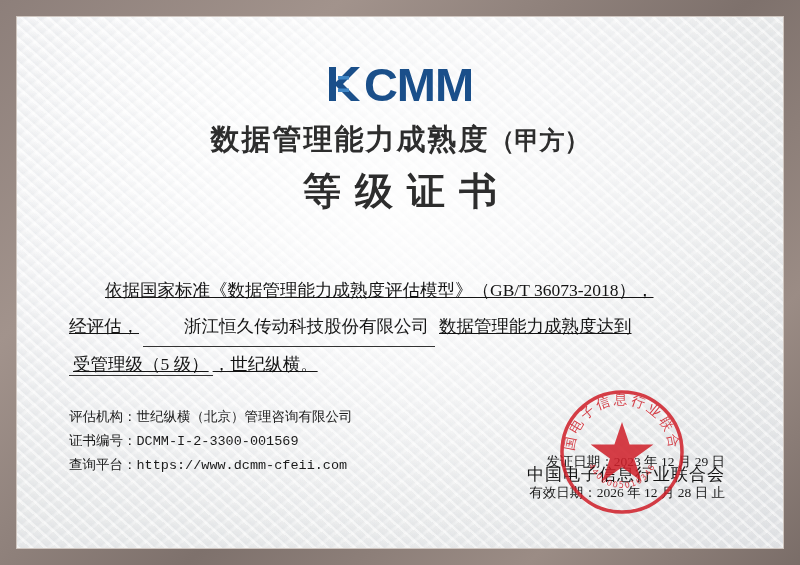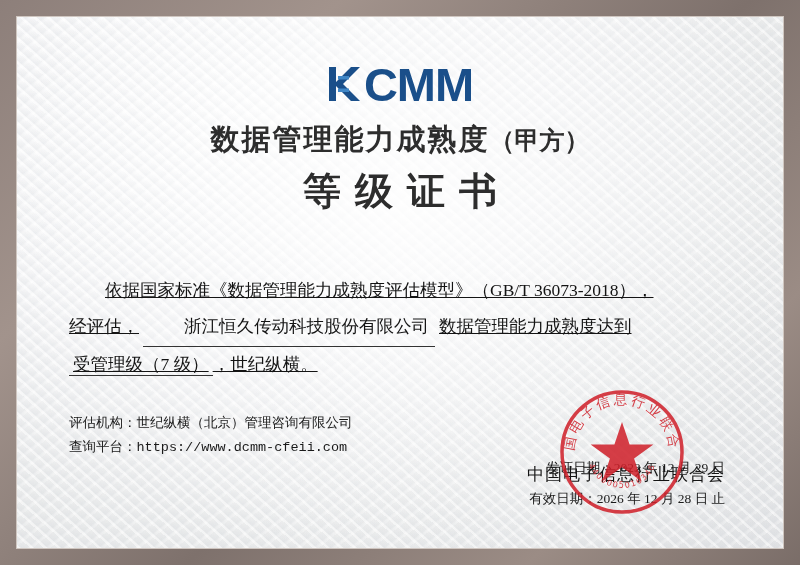--- a/index.html
+++ b/index.html
@@ -129,21 +129,21 @@
     margin: 0 4px;
     min-width: 280px;
   }
   .u-line {
     border-bottom: 1px solid #333;
     padding: 0 4px 1px 4px;
   }
 
   
   .meta {
-    margin-top: 28px;
+    margin-top: 22px;
     font-size: 13.5px;
     color: #1a1a1a;
     line-height: 1.72;
     position: relative;
   }
   .meta-row {
     display: flex;
     align-items: baseline;
   }
   .meta-label {
@@ -207,28 +207,32 @@
         <span>数据管理能力成熟度</span><span class="paren">（甲方）</span>
       </div>
       <div class="title-sub">等级证书</div>
 
       <div class="body-block">
         <div class="body-line line-1">依据国家标准《数据管理能力成熟度评估模型》（GB/T 36073-2018），</div>
         <div class="body-line">
           <span>经评估，</span><span class="blank-fill">浙江恒久传动科技股份有限公司</span><span>数据管理能力成熟度达到</span>
         </div>
         <div class="body-line">
-          <span class="u-line">受管理级（7 级）</span><span>，世纪纵横。</span>
+          <span class="u-line">受管理级（5 级）</span><span>，世纪纵横。</span>
         </div>
       </div>
 
       <div class="meta">
         <div class="meta-row">
           <span class="meta-label">评估机构：</span>
           <span class="meta-value">世纪纵横（北京）管理咨询有限公司</span>
+        </div>
+        <div class="meta-row">
+          <span class="meta-label">证书编号：</span>
+          <span class="meta-value">DCMM-I-2-3300-001569</span>
         </div>
         <div class="meta-row">
           <span class="meta-label">查询平台：</span>
           <span class="meta-value">https://www.dcmm-cfeii.com</span>
         </div>
 
         <div class="meta-right issue-date">发证日期：2023 年 12 月 29 日</div>
         <div class="meta-right valid-date">有效日期：2026 年 12 月 28 日 止</div>
       </div>
 

